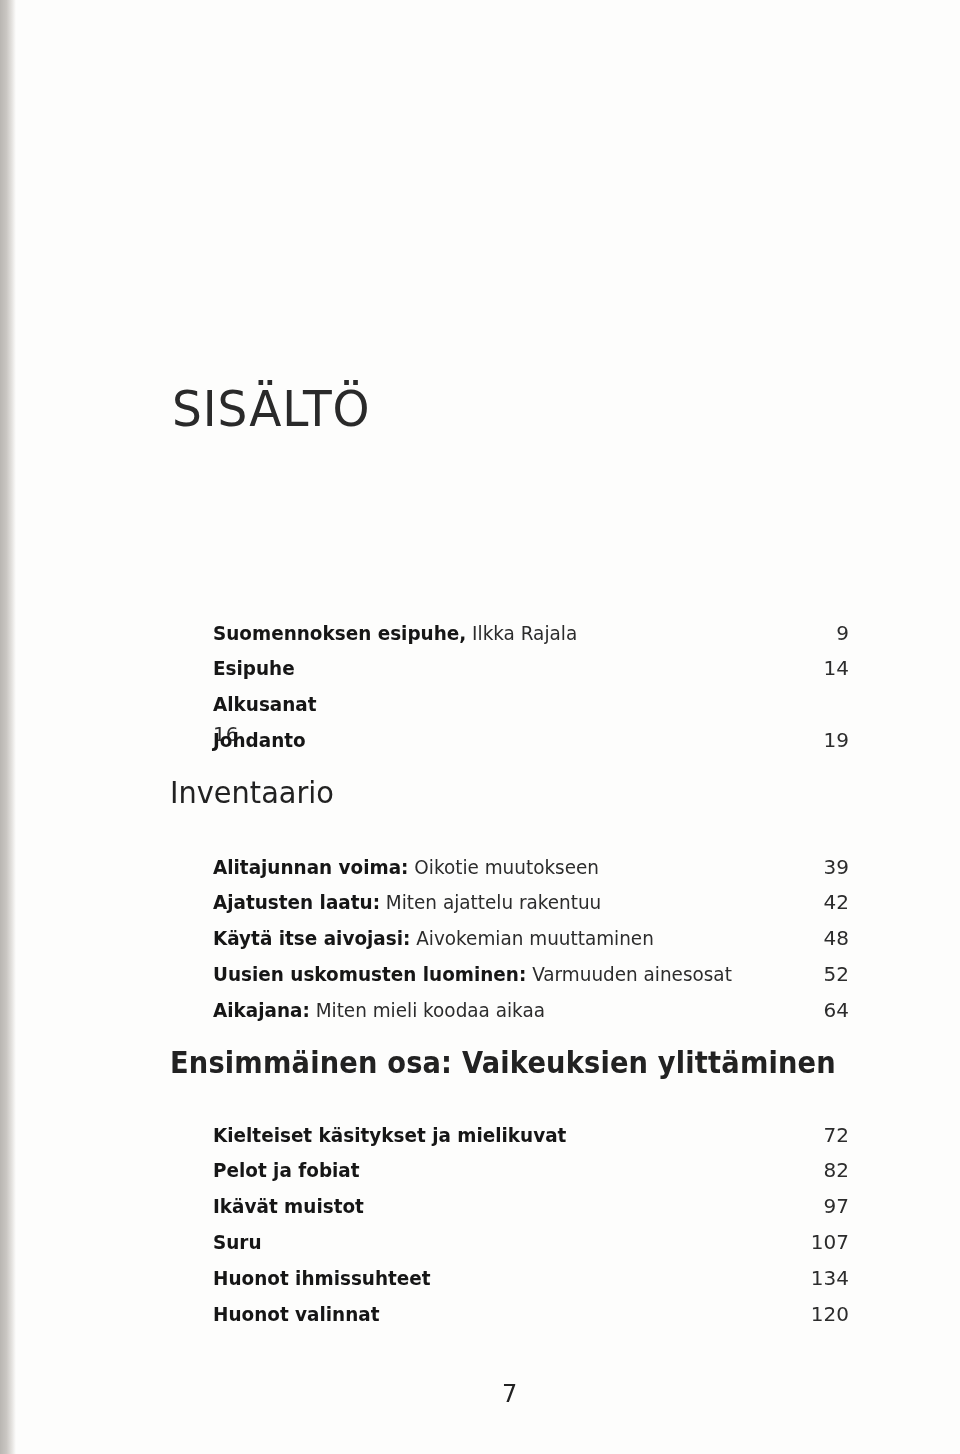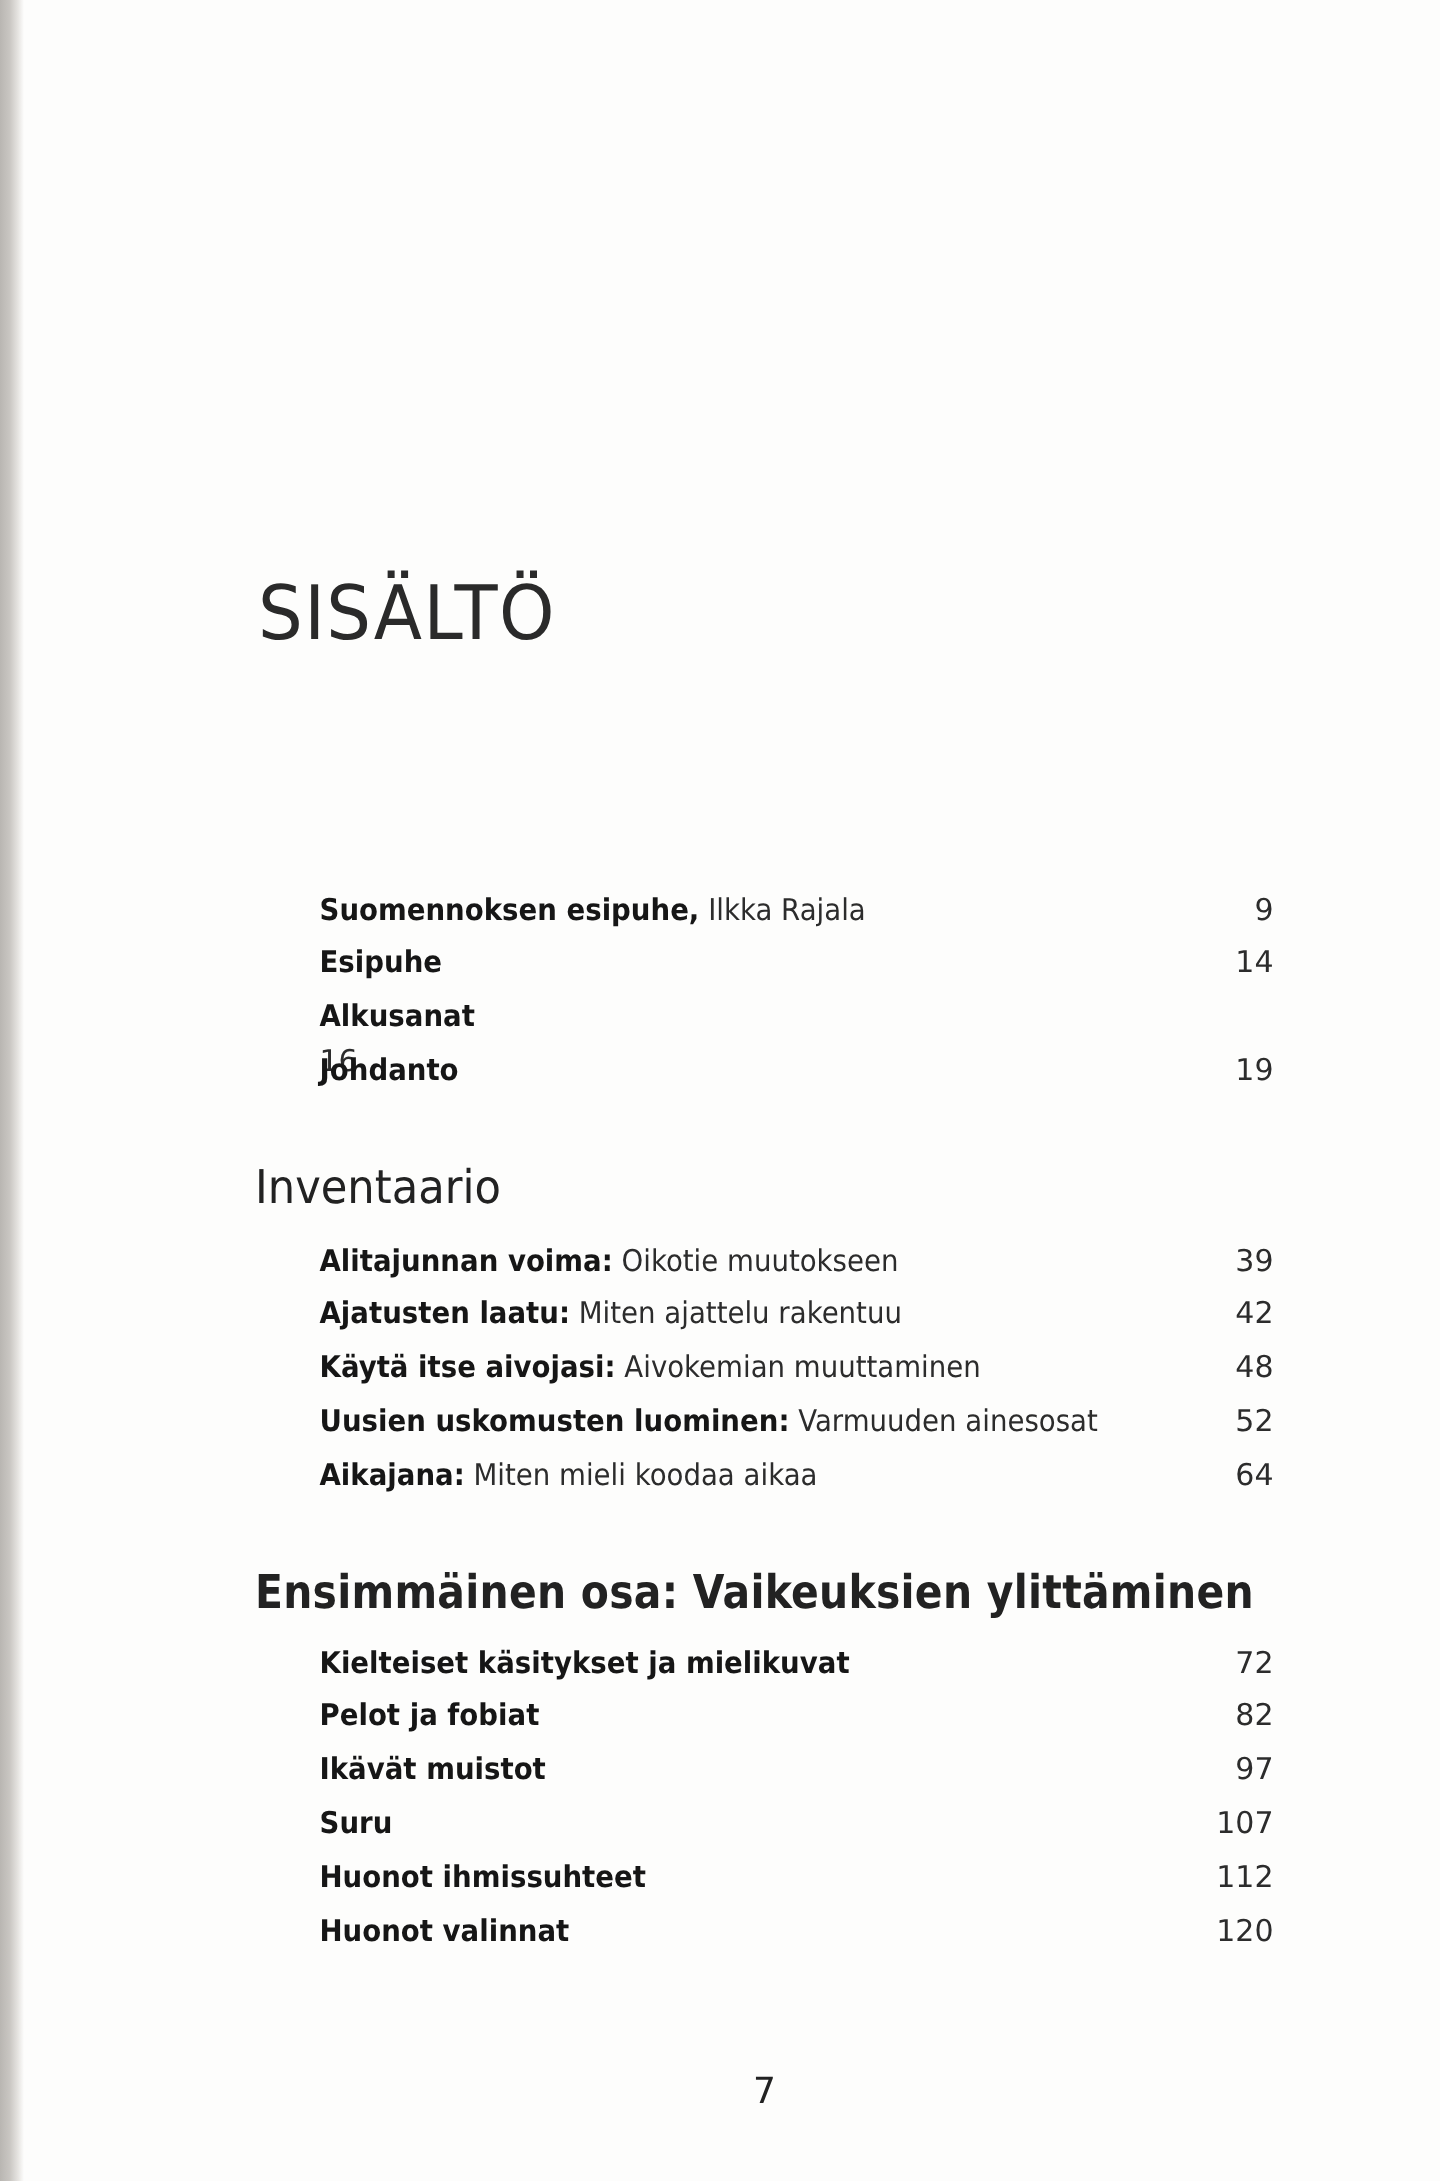--- a/index.html
+++ b/index.html
@@ -37,20 +37,21 @@
       position: absolute;
       left: 213px;
       width: 636px;
       height: 30px;
       display: flex;
       justify-content: space-between;
       align-items: baseline;
       font-size: 20px;
       line-height: 30px;
       white-space: nowrap;
+      margin-top: 27px;
     }
     .toc-row .entry {
       transform: scaleX(0.92);
       transform-origin: left center;
       display: inline-block;
     }
     .toc-row .bold {
       font-weight: 700;
       color: #161616;
     }
@@ -142,20 +143,20 @@
 <div class="toc-row" style="top:1164px;">
   <span class="entry"><span class="bold">Ikävät muistot</span><span class="light"></span></span>
   <span class="page">97</span>
 </div>
 <div class="toc-row" style="top:1200px;">
   <span class="entry"><span class="bold">Suru</span><span class="light"></span></span>
   <span class="page">107</span>
 </div>
 <div class="toc-row" style="top:1236px;">
   <span class="entry"><span class="bold">Huonot ihmissuhteet</span><span class="light"></span></span>
-  <span class="page">112</span>
+  <span class="page">134</span>
 </div>
 <div class="toc-row" style="top:1272px;">
   <span class="entry"><span class="bold">Huonot valinnat</span><span class="light"></span></span>
   <span class="page">120</span>
 </div>
 
 <div class="page-number">7</div>
 
 </body></html>

